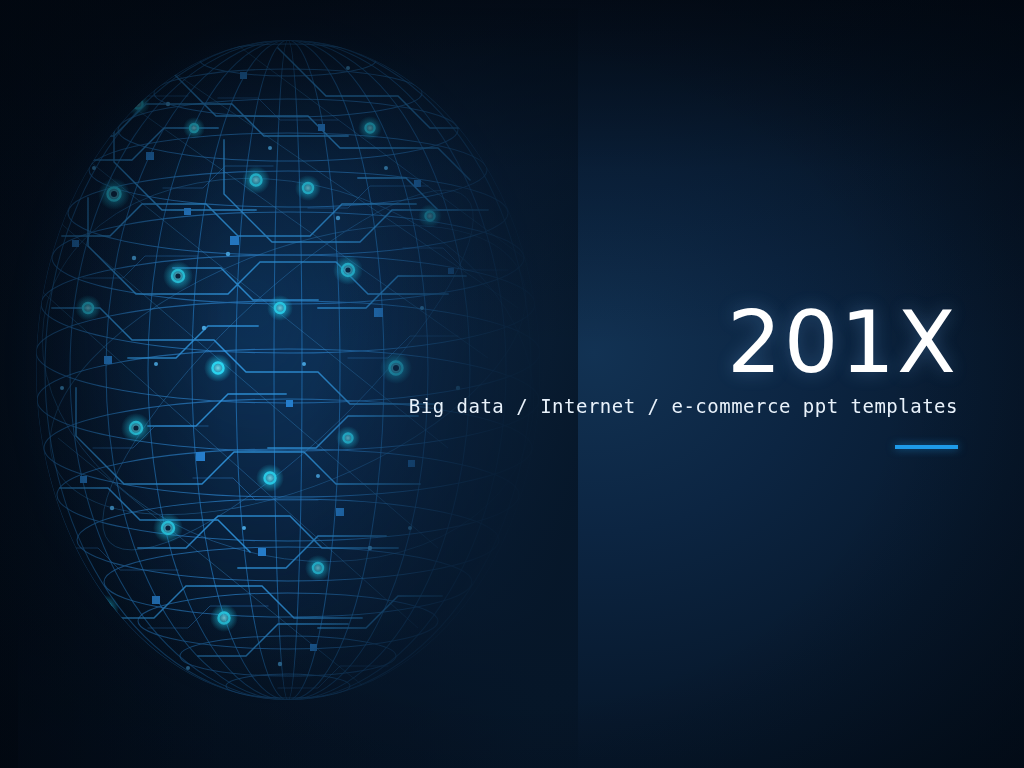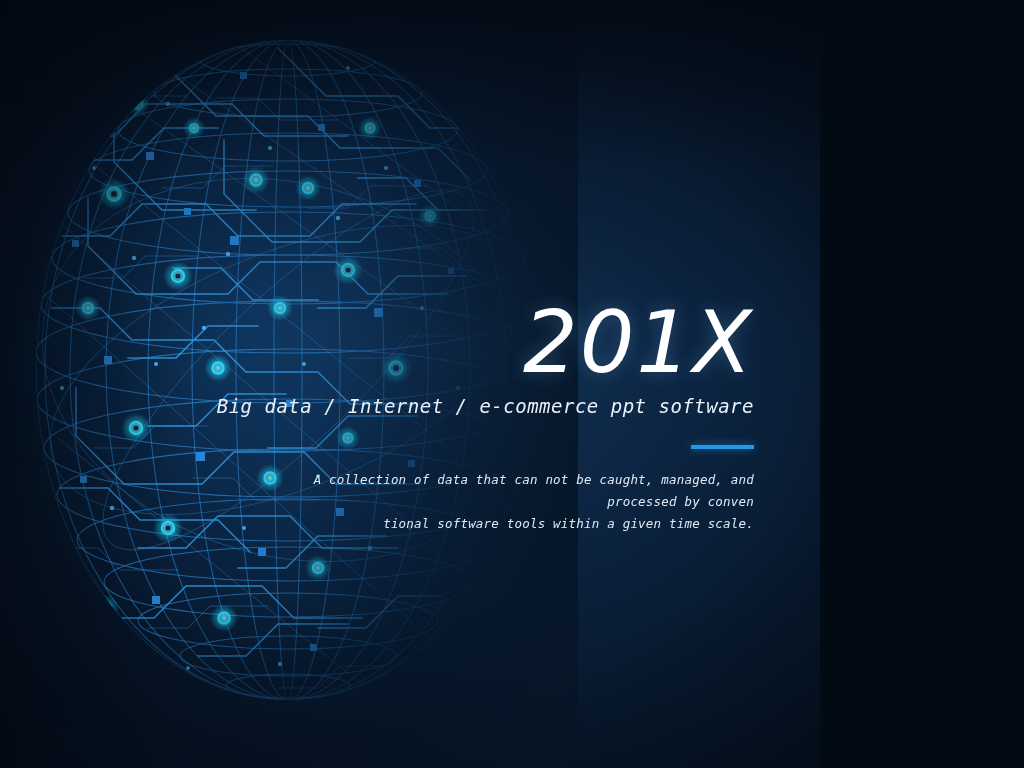--- a/index.html
+++ b/index.html
@@ -2,27 +2,26 @@
 <html><head>
 <meta charset="utf-8">
 <style>
   html, body {
     margin: 0;
     padding: 0;
     background: #020a14;
   }
   #slide {
     position: relative;
-    width: 820px;
+    width: 1024px;
     height: 768px;
     overflow: hidden;
     background: #04101f;
     font-family: "Liberation Sans", sans-serif;
     user-select: none;
-    font-style: italic;
   }
   
   .bg-base {
     position: absolute;
     inset: 0;
     background:
       radial-gradient(ellipse 760px 640px at 58% 46%, #123253 0%, #0c2542 28%, #07182c 58%, #041120 80%, #020c17 100%);
   }
   .bg-vignette {
     position: absolute;
@@ -355,21 +354,19 @@
     <div class="globe-fade"></div>
   </div>
 
   <div class="bg-topdark"></div>
   <div class="bg-vignette"></div>
 
   <div class="text-block">
     <div class="year">201X</div>
 
 
-    <div class="en-subtitle">Big data / Internet / e-commerce ppt software</div>
+    <div class="en-subtitle">Big data / Internet / e-commerce ppt templates</div>
 
     <div><span class="divider"></span></div>
 
-    <div class="desc">A collection of data that can not be caught, managed, and processed by conven
-tional software tools within a given time scale.</div>
   </div>
 
 </div>
 
 </body></html>

